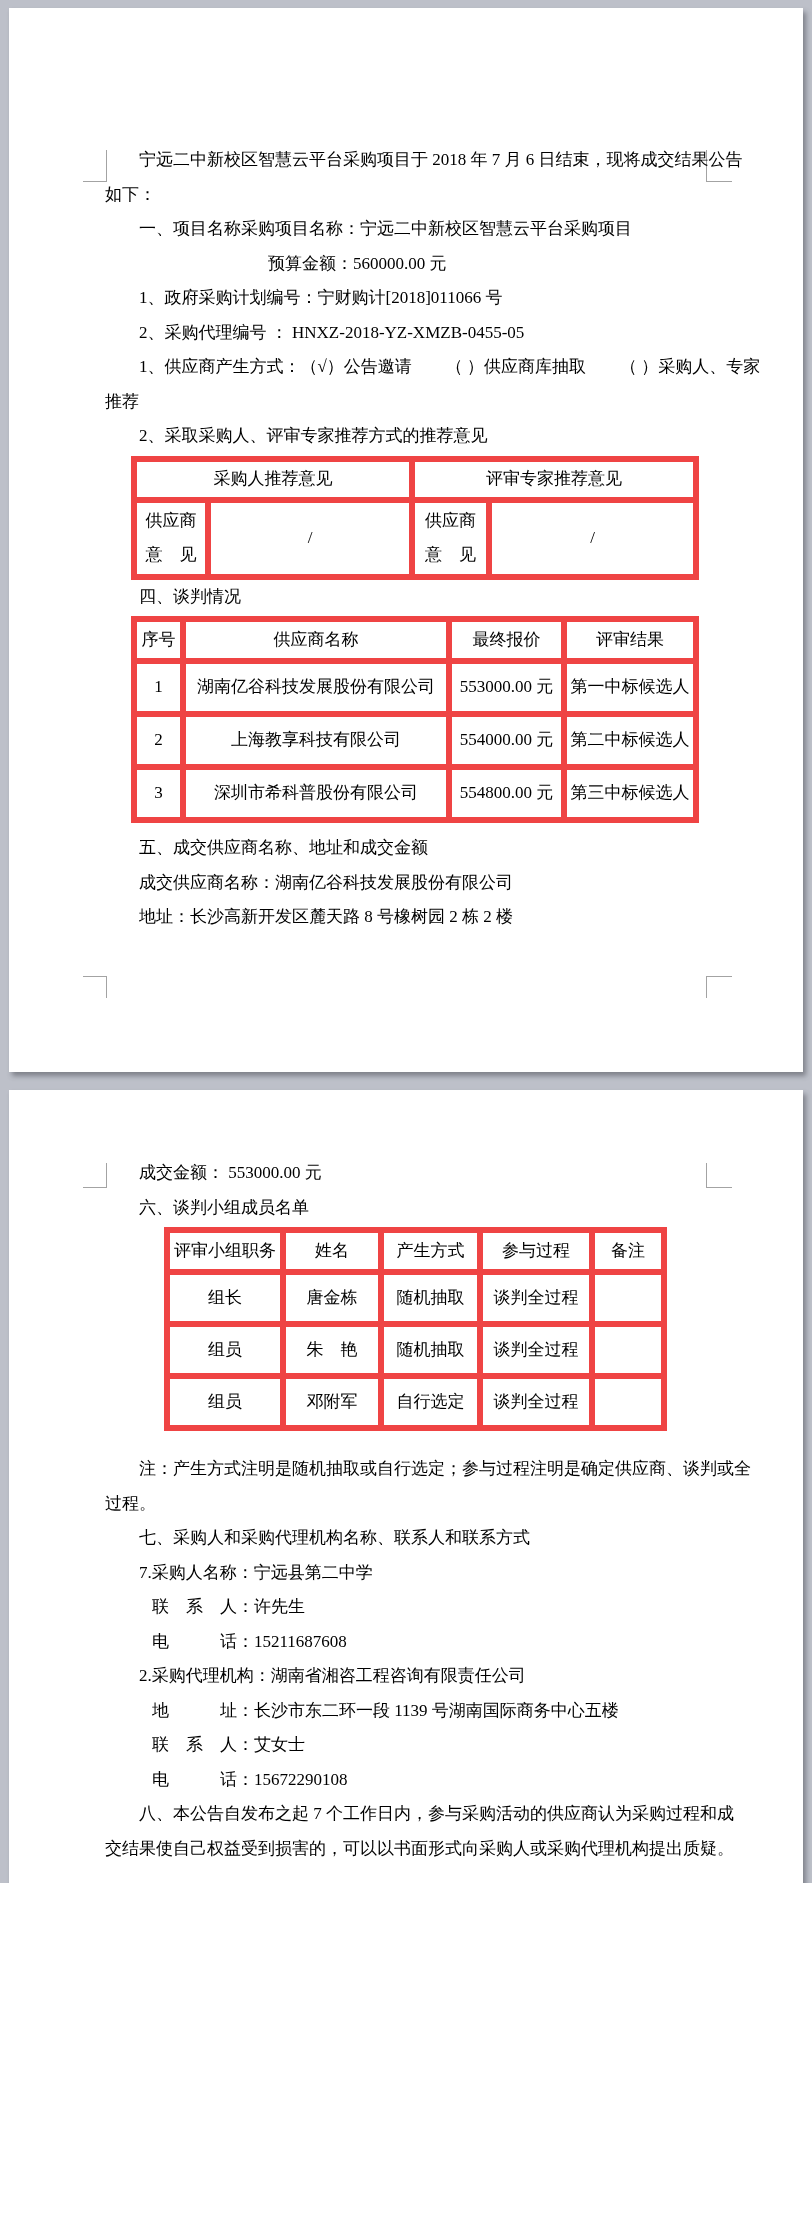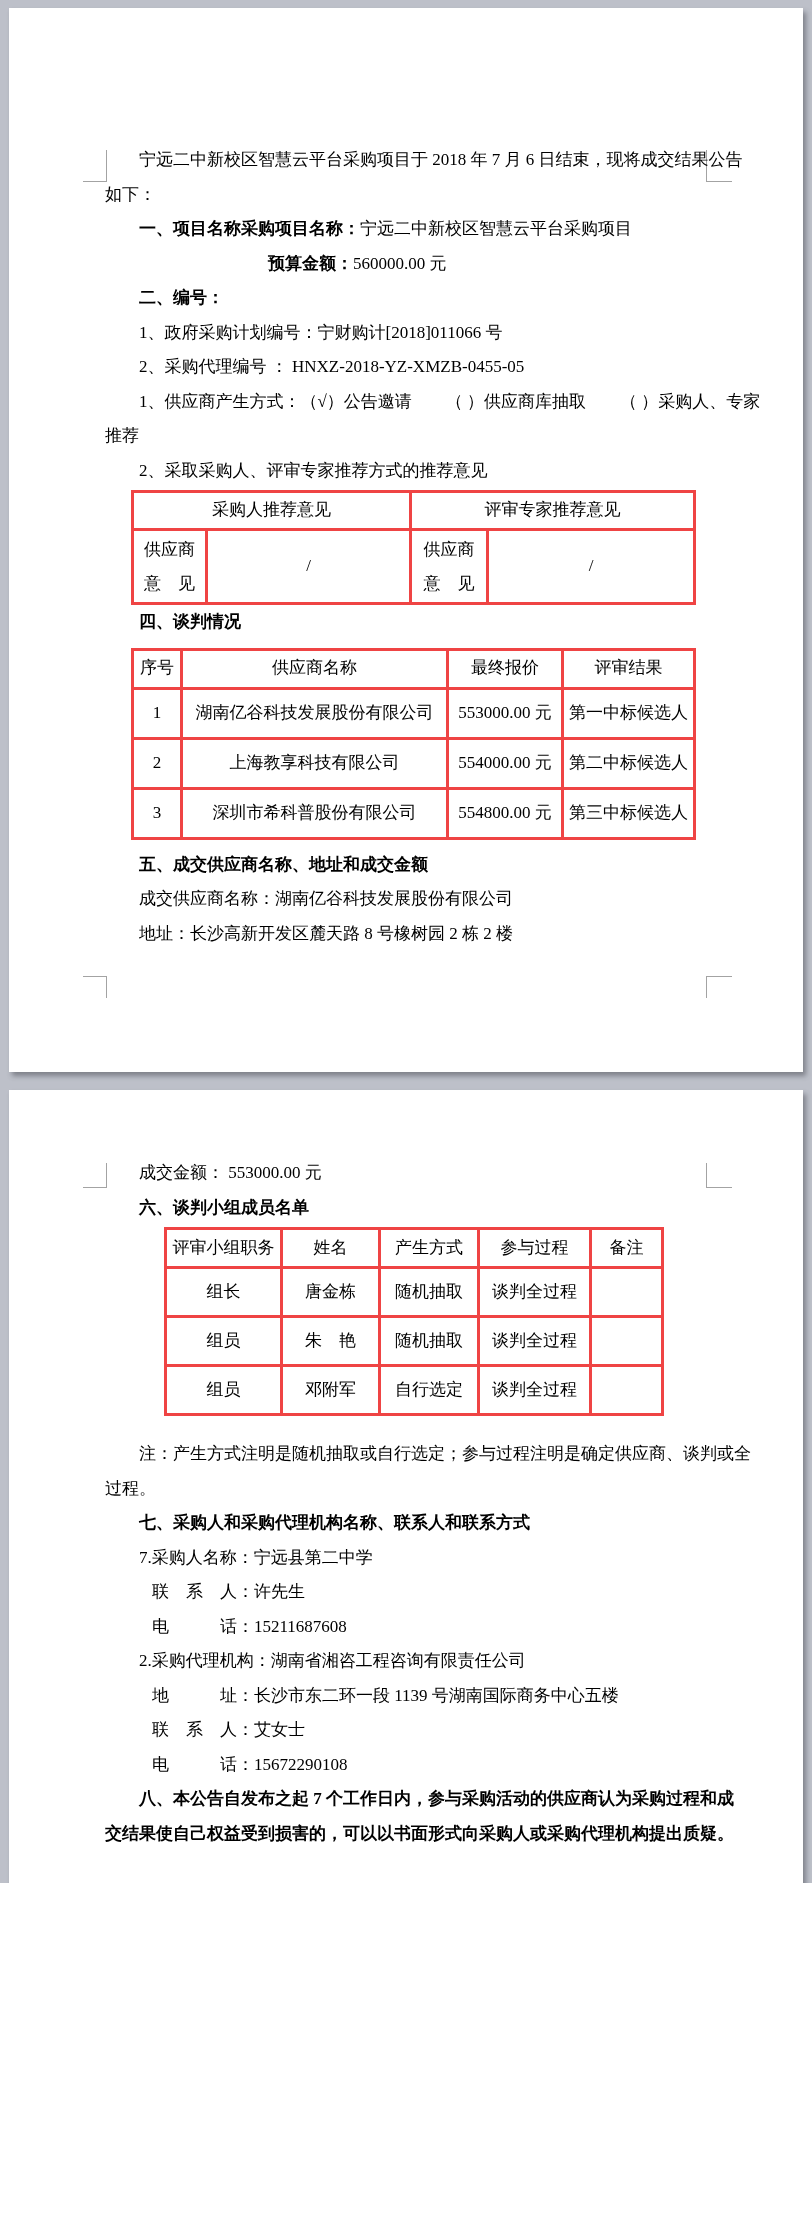--- a/index.html
+++ b/index.html
@@ -18,32 +18,32 @@
 
   .content {
     position:absolute; left:96px; top:0; width:640px;
     font-size:17px; line-height:34.5px;
   }
   .page1 .content { padding-top:135px; }
   .page2 .content { padding-top:66px; }
 
   p { margin:0; white-space:nowrap; }
   .ind  { text-indent:34px; }
-  .bold { font-weight:bold; }
+  .bold { font-weight:normal; }
   .budget  { padding-left:163px; }
   .contact { padding-left:47px; }
   .date    { text-align:right; padding-right:39px; margin-top:34.5px; }
 
   table { border-collapse:collapse; table-layout:fixed; background:#fff; }
   td {
-    border:3px solid #ef4444; text-align:center; vertical-align:middle;
+    border:6px solid #ef4444; text-align:center; vertical-align:middle;
     padding:0; font-size:17px; overflow:hidden;
   }
   .t-rec   { margin:2px 0 0 26px; width:562px; }
-  .t-neg   { margin:8px 0 8px 26px; width:562px; }
+  .t-neg   { margin:2px 0 8px 26px; width:562px; }
   .t-panel { margin:2px 0 21px 59px; width:497px; }
   .r35 td { height:35px; }
   .r71 td { height:71px; }
   .r36 td { height:36px; }
   .r47 td { height:47px; }
   .r46 td { height:46px; }
   .cell-line { display:block; line-height:34px; }
 
   .mark { position:absolute; }
   .m-tl { border-right:1px solid #a3a3a3; border-bottom:1px solid #a3a3a3; }
@@ -71,21 +71,20 @@
     <div class="mark m-br"></div>
 
     <div class="content">
       <p class="ind">宁远二中新校区智慧云平台采购项目于 2018 年 7 月 6 日结束，现将成交结果公告</p>
       <p>如下：</p>
 
       <p class="ind"><span class="bold">一、项目名称采购项目名称：</span><span>宁远二中新校区智慧云平台采购项目</span></p>
 
       <p class="budget"><span class="bold">预算金额：</span><span>560000.00 元</span></p>
 
-      <p class="ind bold">二、编号：</p>
       <p class="ind">1、政府采购计划编号：宁财购计[2018]011066 号</p>
       <p class="ind">2、采购代理编号 ： HNXZ-2018-YZ-XMZB-0455-05</p>
 
       <p class="ind">1、供应商产生方式：（√）公告邀请　　（ ）供应商库抽取　　（ ）采购人、专家</p>
       <p>推荐</p>
       <p class="ind">2、采取采购人、评审专家推荐方式的推荐意见</p>
 
       <table class="t-rec">
         <colgroup>
             <col style="width:74px">

